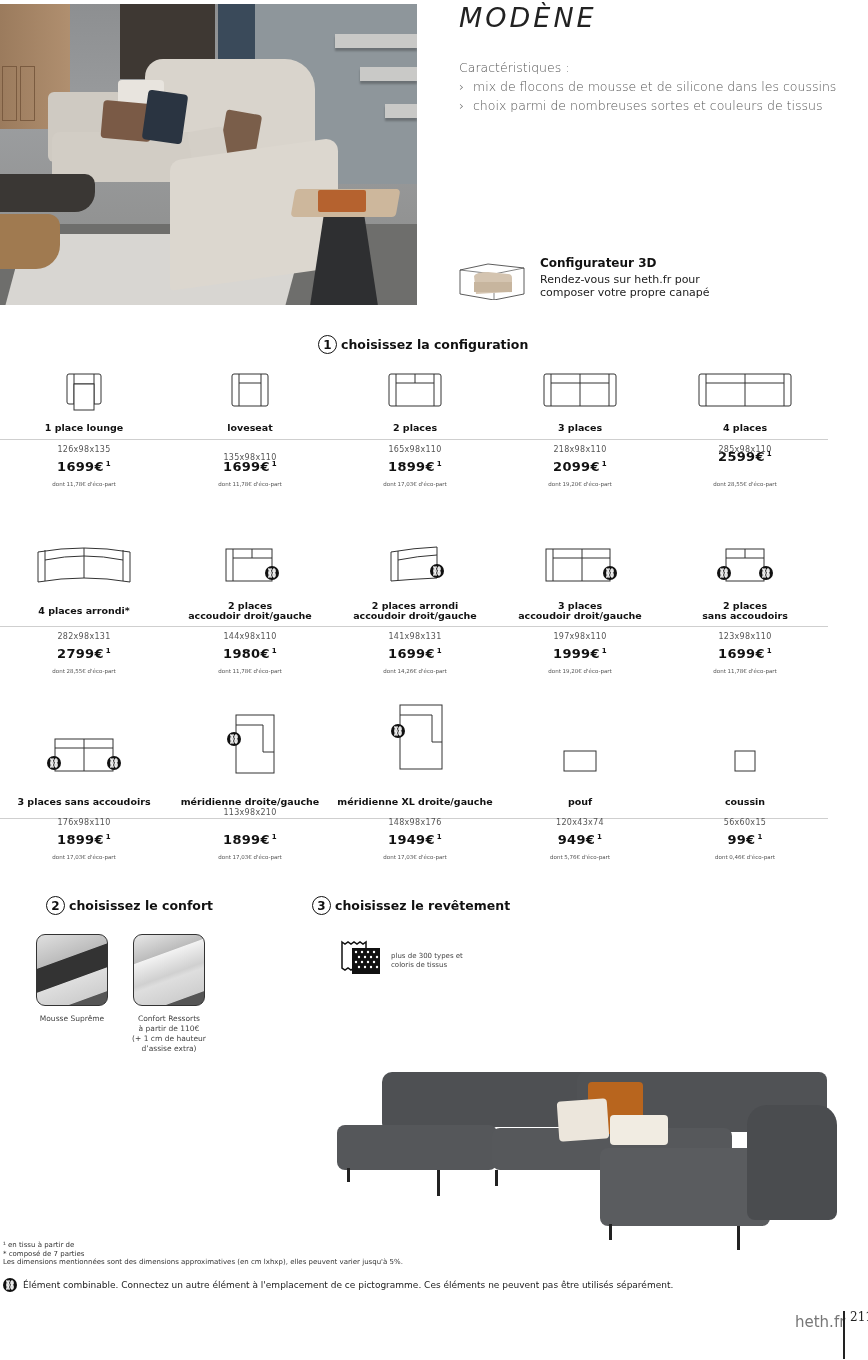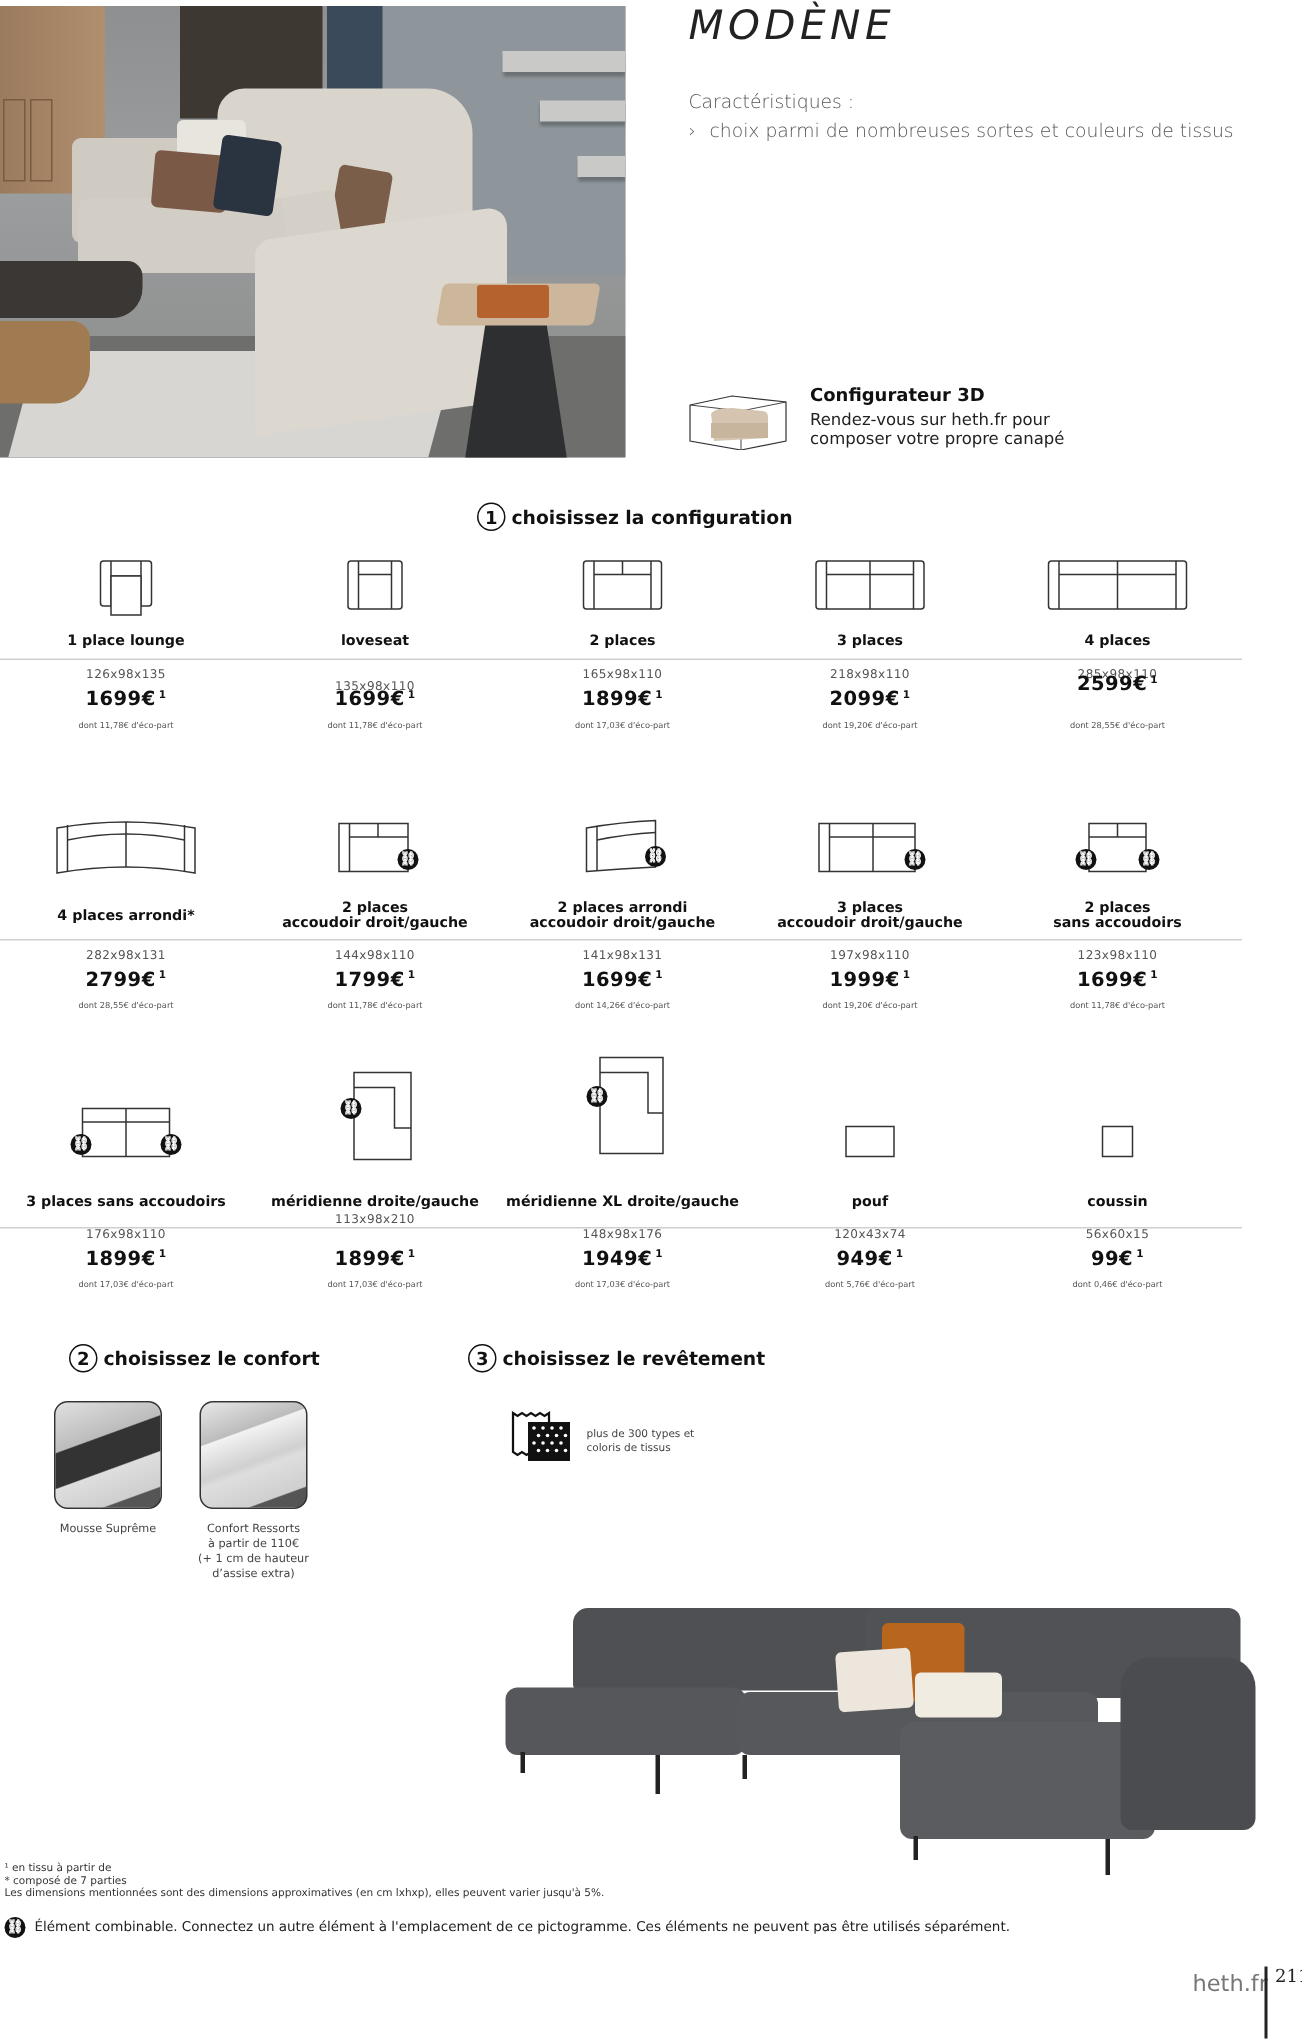--- a/index.html
+++ b/index.html
@@ -110,20 +110,21 @@
   <div class="table-wood"></div>
   <div class="side-base"></div>
   <div class="side-top"></div>
   <div class="box"></div>
 </div>
 
 <div class="title">MODÈNE</div>
 <div class="features">
   <div>Caractéristiques :</div>
   <ul>
+    <li>mix de flocons de mousse et de silicone dans les coussins</li>
     <li>choix parmi de nombreuses sortes et couleurs de tissus</li>
   </ul>
 </div>
 
 <div class="config3d">
   <svg class="cube" viewBox="0 0 70 40">
     <polyline points="2,10 30,4 66,8 66,34 36,40 2,34 2,10" fill="none" stroke="#333" stroke-width="0.8"></polyline>
     <line x1="2" y1="10" x2="36" y2="14" stroke="#333" stroke-width="0.6"></line>
     <line x1="36" y1="14" x2="66" y2="8" stroke="#333" stroke-width="0.6"></line>
     <line x1="36" y1="14" x2="36" y2="40" stroke="#333" stroke-width="0.6"></line>
@@ -251,21 +252,21 @@
             <line x1="27" y1="1" x2="27" y2="10" stroke="#333"></line>
         </svg>
         <span class="link-badge" style="left:46px;top:18px">⛓</span>
       </div>
     </div>
     <div class="name" style="top:61px">
         <div>2 places</div>
         <div>accoudoir droit/gauche</div>
       </div>
     <div class="dims" style="top:92px">144x98x110</div>
-    <div class="price" style="top:106px"><span>1799€</span><sup>1</sup></div>
+    <div class="price" style="top:106px"><span>1980€</span><sup>1</sup></div>
     <div class="eco" style="top:128px">dont 11,78€ d'éco-part</div>
   </div>
 
   <div class="cell" style="left:335px">
     <div class="pict" style="top:6px">
       <div style="position:relative;width:62px;height:40px">
         <svg width="48" height="36" viewBox="0 0 48 36" style="position:absolute;left:6px;top:0">
           <path d="M1,6 Q24,2 47,1 L47,32 Q24,33 1,35 Z" fill="none" stroke="#333"></path>
           <line x1="8" y1="5" x2="8" y2="34" stroke="#333"></line>
           <path d="M8,14 Q28,10 47,9" fill="none" stroke="#333"></path>

